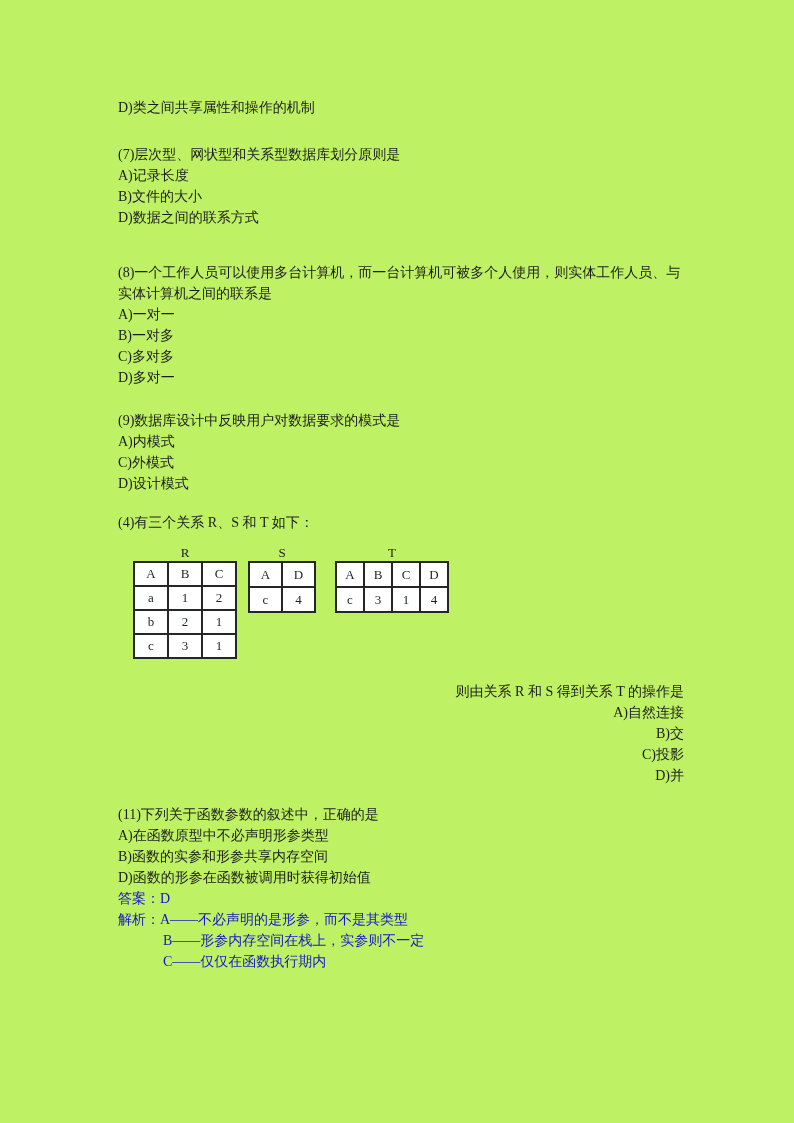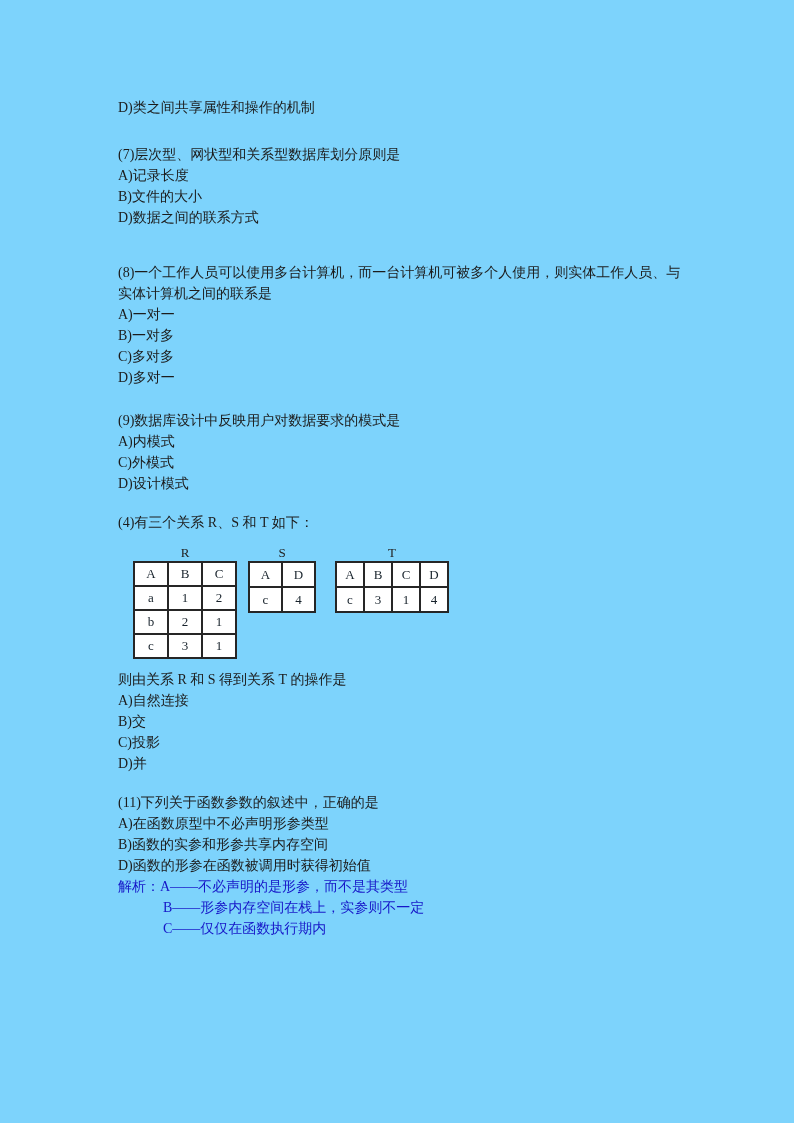--- a/index.html
+++ b/index.html
@@ -20,21 +20,21 @@
     height:21px;
     white-space:pre;
     color:var(--ink,#1c1c1c);
   }
   .blue{color:var(--accent,#1616c8);}
   .indent{padding-left:45px;}
   .q7{margin-top:26px;}
   .q8{margin-top:34px;}
   .q9{margin-top:22px;font-family:Liberation Serif, serif;}
   .q10{margin-top:18px;}
-  .follow{}
+  .follow{margin-top:12px;text-align:right;}
   .q11{margin-top:18px;}
   
   .fig{position:relative;height:124px;margin-top:12px;}
   .fig .tbl-wrap{position:absolute;top:0;}
   .fig .tbl-wrap.pos-r{left:15px;}
   .fig .tbl-wrap.pos-s{left:130px;}
   .fig .tbl-wrap.pos-t{left:217px;}
   .tbl-caption{
     text-align:center;
     font-size:13px;
@@ -56,21 +56,21 @@
     font-family:"Liberation Serif","DejaVu Serif",serif;
     color:#17222b;
   }
   table.rel.c3 th, table.rel.c3 td{width:32px;height:22px;}
   table.rel.c2 th, table.rel.c2 td{width:31px;height:23px;}
   table.rel.c4 th, table.rel.c4 td{width:26px;height:23px;}
 </style>
 </head>
 <body>
 
-<div id="page" style="--ink: #1c1c1c; --accent: #1616c8; background: #7dd3fc;">
+<div id="page" style="--ink: #1c1c1c; --accent: #1616c8; background: #bef264;">
 
   <div class="line">D)类之间共享属性和操作的机制</div>
 
   <div class="q7">
     <div class="line">(7)层次型、网状型和关系型数据库划分原则是</div>
     <div class="line">A)记录长度</div>
     <div class="line">B)文件的大小</div>
     <div class="line">D)数据之间的联系方式</div>
   </div>
 
@@ -168,18 +168,19 @@
       <div class="line">C)投影</div>
       <div class="line">D)并</div>
     </div>
   </div>
 
   <div class="q11">
     <div class="line">(11)下列关于函数参数的叙述中，正确的是</div>
     <div class="line">A)在函数原型中不必声明形参类型</div>
     <div class="line">B)函数的实参和形参共享内存空间</div>
     <div class="line">D)函数的形参在函数被调用时获得初始值</div>
+    <div class="line blue"><span>答案：</span><span>D</span></div>
     <div class="line blue"><span>解析：</span><span>A——不必声明的是形参，而不是其类型</span></div>
     <div class="line blue indent">B——形参内存空间在栈上，实参则不一定</div>
     <div class="line blue indent">C——仅仅在函数执行期内</div>
   </div>
 
 </div>
 
 </body></html>

